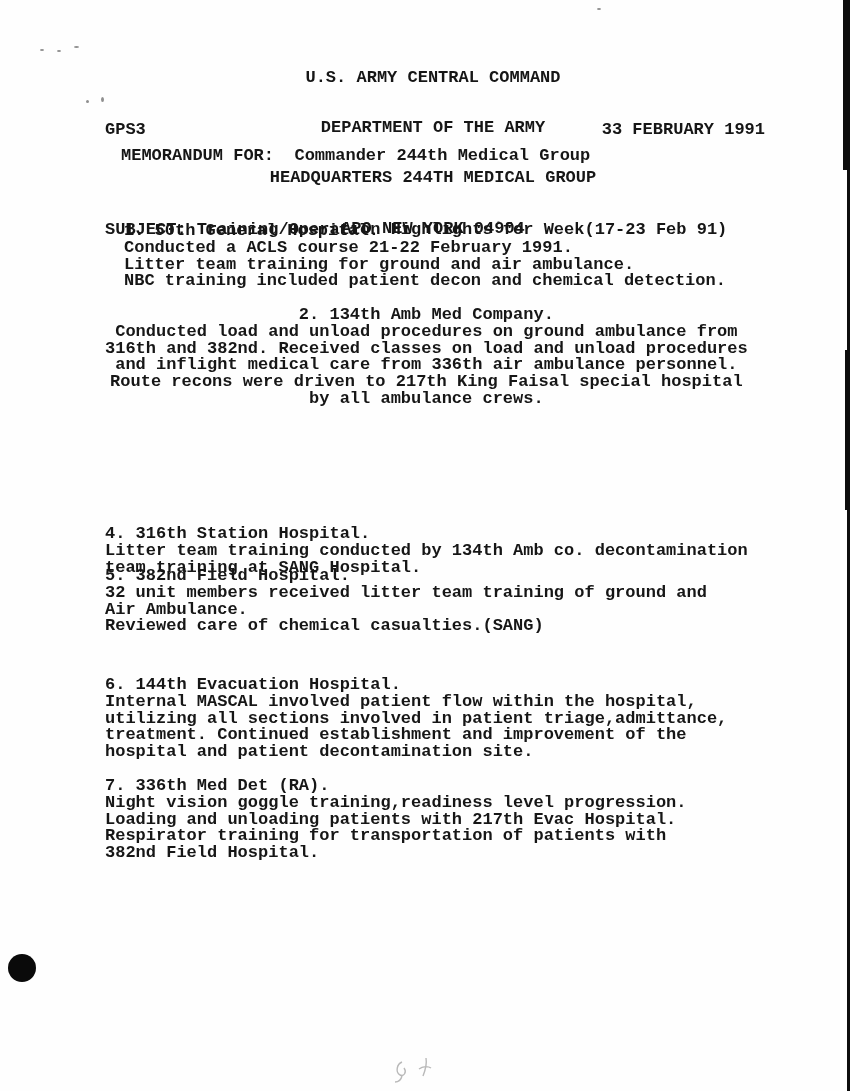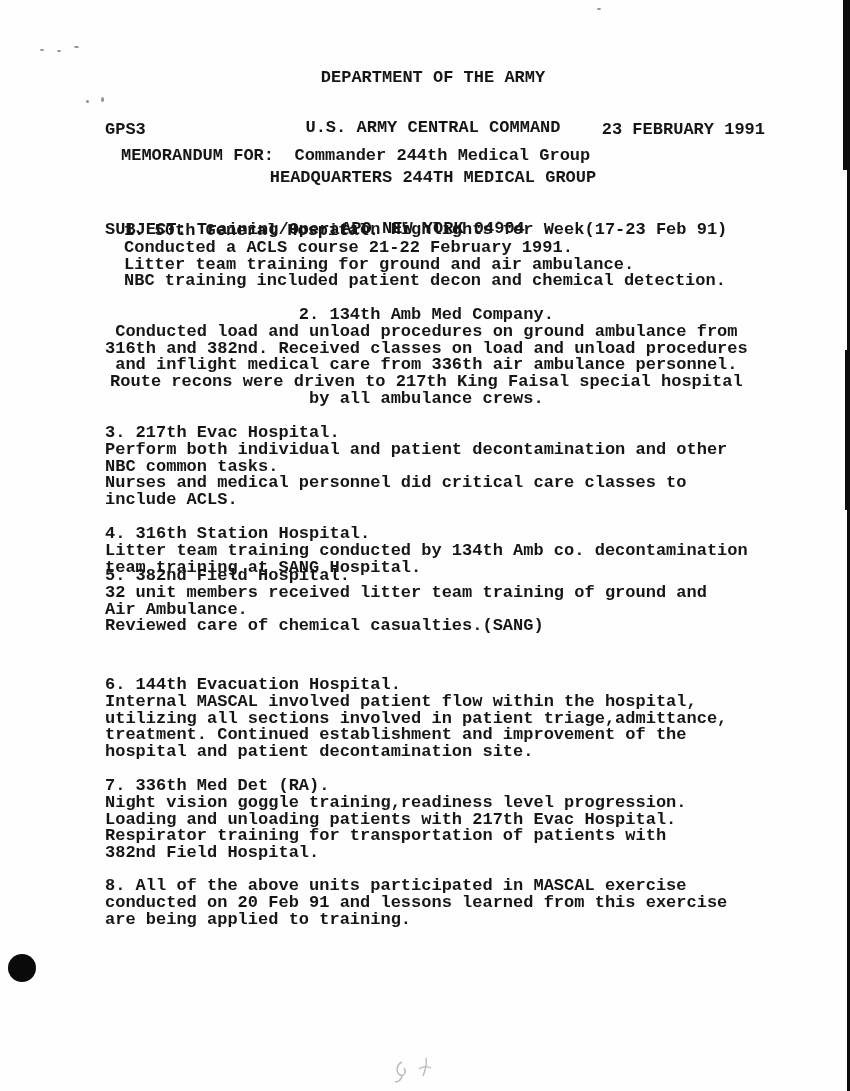--- a/index.html
+++ b/index.html
@@ -94,63 +94,55 @@
   <div class="speck" style="left:101px;top:97px;width:3px;height:5px;"></div>
   <div class="speck" style="left:497px;top:221px;width:3px;height:3px;"></div>
   <div class="speck" style="left:597px;top:8px;width:4px;height:2px;"></div>
 
   <svg class="pencil-marks" viewBox="0 0 60 30">
     <path d="M12 6 c-5 2 -7 10 -2 13 c4 2 7 -3 4 -7 m-2 8 c-1 4 -4 6 -7 6" fill="none" stroke="#b9b9b9" stroke-width="1.4"></path>
     <path d="M36 2 c1 6 -1 13 -3 18 m-4 -7 c4 -3 9 -3 12 -1" fill="none" stroke="#b9b9b9" stroke-width="1.4"></path>
   </svg>
 
   <div class="letterhead">
+    <div>U.S. ARMY CENTRAL COMMAND</div>
     <div>DEPARTMENT OF THE ARMY</div>
-    <div>U.S. ARMY CENTRAL COMMAND</div>
     <div>HEADQUARTERS 244TH MEDICAL GROUP</div>
     <div>APO NEW YORK 04904</div>
   </div>
 
   <div class="ref-row">
     <span>GPS3</span>
-    <span>23 FEBRUARY 1991</span>
+    <span>33 FEBRUARY 1991</span>
   </div>
 
   <div class="line memo-for">MEMORANDUM FOR:  Commander 244th Medical Group</div>
   <div class="line subject">SUBJECT: Training/Operation Highlights for Week(17-23 Feb 91)</div>
 
   <div class="para p1">1. 50th General Hospital.
 Conducted a ACLS course 21-22 February 1991.
 Litter team training for ground and air ambulance.
 NBC training included patient decon and chemical detection.</div>
   <div class="para p2">2. 134th Amb Med Company.
 Conducted load and unload procedures on ground ambulance from
 316th and 382nd. Received classes on load and unload procedures
 and inflight medical care from 336th air ambulance personnel.
 Route recons were driven to 217th King Faisal special hospital
 by all ambulance crews.</div>
-  <div class="para p3">3. 217th Evac Hospital.
-Perform both individual and patient decontamination and other
-NBC common tasks.
-Nurses and medical personnel did critical care classes to
-include ACLS.</div>
   <div class="para p4">4. 316th Station Hospital.
 Litter team training conducted by 134th Amb co. decontamination
 team training at SANG Hospital.</div>
   <div class="para p5">5. 382nd Field Hospital.
 32 unit members received litter team training of ground and
 Air Ambulance.
 Reviewed care of chemical casualties.(SANG)</div>
   <div class="para p6">6. 144th Evacuation Hospital.
 Internal MASCAL involved patient flow within the hospital,
 utilizing all sections involved in patient triage,admittance,
 treatment. Continued establishment and improvement of the
 hospital and patient decontamination site.</div>
   <div class="para p7">7. 336th Med Det (RA).
 Night vision goggle training,readiness level progression.
 Loading and unloading patients with 217th Evac Hospital.
 Respirator training for transportation of patients with
 382nd Field Hospital.</div>
-  <div class="para p8">8. All of the above units participated in MASCAL exercise
-conducted on 20 Feb 91 and lessons learned from this exercise
-are being applied to training.</div>
 
 </div>
 
 </body></html>

